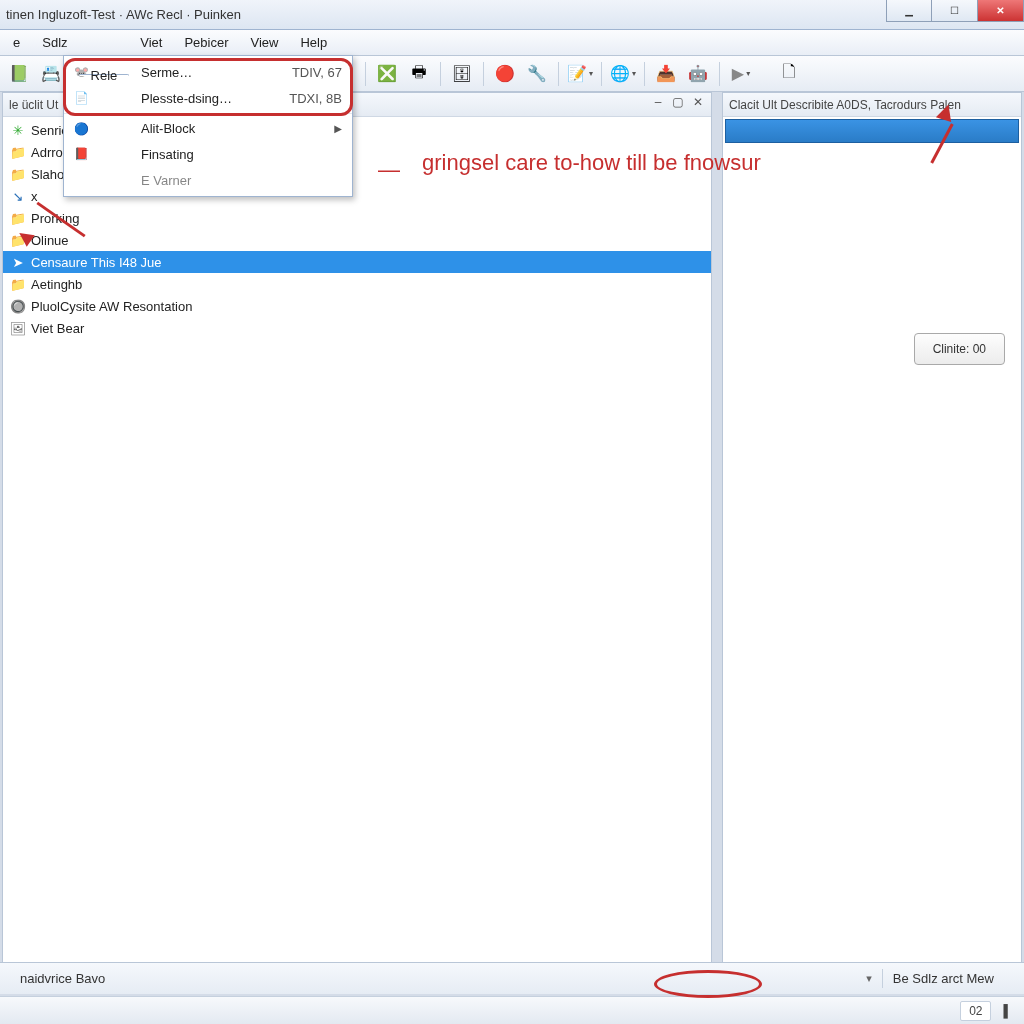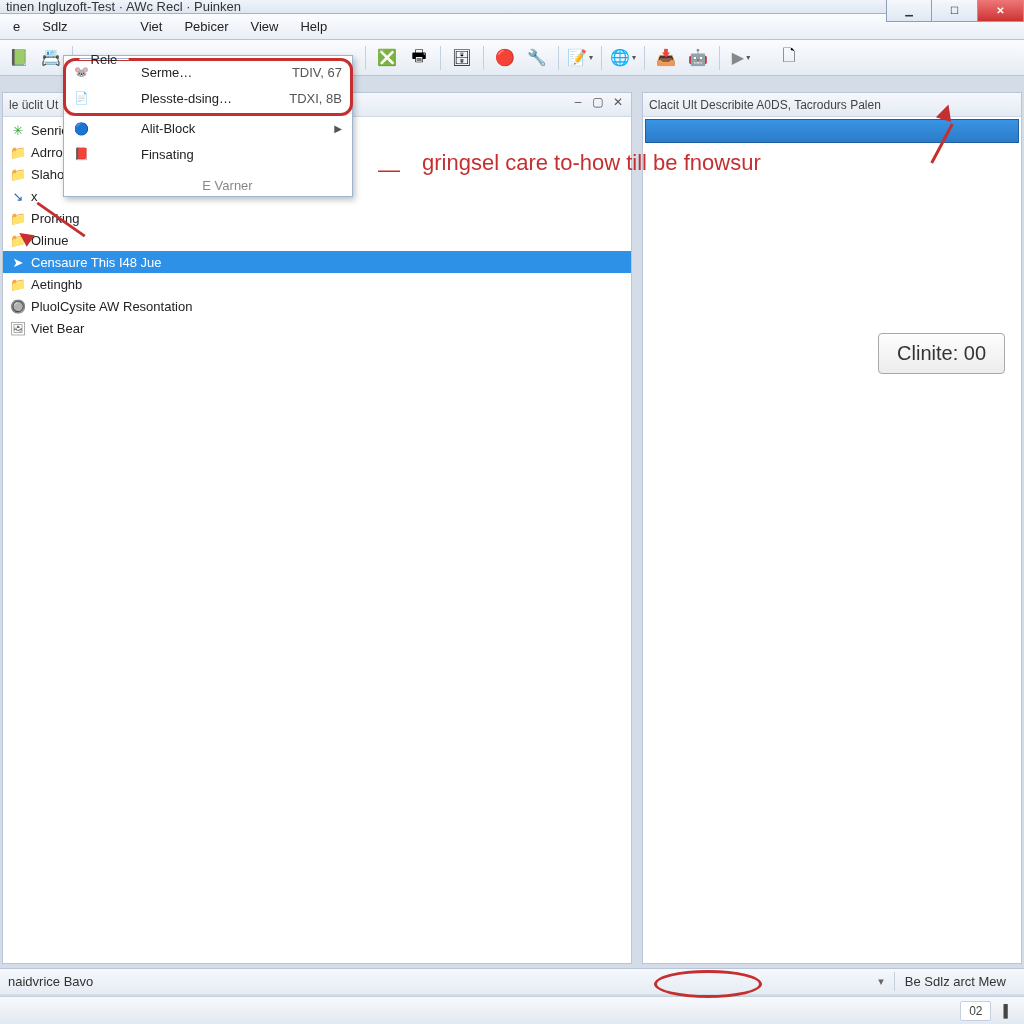--- a/index.html
+++ b/index.html
@@ -7,21 +7,21 @@
   width: 1024px; height: 1024px;
   font-family: "Segoe UI", Tahoma, sans-serif;
   font-size: 13px;
   background: #d4dce8;
   overflow: hidden;
   position: relative;
 }
 
 
 .titlebar {
-  height: 14px;
+  height: 30px;
   background: linear-gradient(#f0f4fa, #dde6f2);
   border-bottom: 1px solid #9fb4d0;
   display: flex; align-items: center;
   padding: 0 6px;
   position: relative;
 }
 .titlebar .title { color: #333; font-size: 13px; }
 .win-controls {
   position: absolute; right: 0; top: 0; display: flex;
 }
@@ -116,21 +116,21 @@
 .workarea {
   position:absolute; top:92px; left:0; right:0; bottom:58px;
   display:flex;
 }
 .pane {
   background:#fff;
   border:1px solid #b9c6d7;
   position:relative;
   display:flex; flex-direction:column;
 }
-.pane.left { width:630px; margin:0 2px 2px 2px; }
+.pane.left { width:710px; margin:0 2px 2px 2px; }
 .pane.right { flex:1; margin:0 2px 2px 8px; }
 
 .pane-header {
   height:24px;
   background:linear-gradient(#f5f8fc,#e5ebf3);
   border-bottom:1px solid #cfd8e4;
   display:flex; align-items:center;
   padding:0 6px;
   font-size:12px; color:#444;
   position:relative;
@@ -153,31 +153,31 @@
 .tree-icon { width:18px; text-align:center; margin-right:4px; font-size:13px;}
 
 
 .counter-btn {
   position:absolute;
   right:16px; top:240px;
   padding:8px 18px;
   background:linear-gradient(#fdfdfd,#ececec);
   border:1px solid #a9a9a9;
   border-radius:4px;
-  font-size:20px; color:#333;
+  font-size:12px; color:#333;
 }
 
 
 .statusbar {
   position:absolute; left:0; right:0; bottom:30px;
-  height:26px;
+  height:32px;
   background:linear-gradient(#f5f8fc,#e6ecf4);
   border-top:1px solid #b9c6d7;
   display:flex; align-items:center;
-  padding:0 8px;
+  padding:0 20px;
   font-size:13px; color:#333;
 }
 .status-spacer{flex:1;}
 .status-min { color:#666; margin-right:10px; font-size:11px;}
 .status-right-box {
   padding:2px 10px;
   border-left:1px solid #c5d0de;
   text-align:right;
 }
 
@@ -327,21 +327,21 @@
   </div>
   <div class="dd-item sep-before">
     <span class="dd-icon" style="color:#1e73c9;">🔵</span>
     <span class="dd-label">Alit-Block</span>
     <span class="dd-arrow">▶</span>
   </div>
   <div class="dd-item">
     <span class="dd-icon" style="color:#b33;">📕</span>
     <span class="dd-label">Finsating</span>
   </div>
-  <div class="dd-item" style="opacity:.55;flex-direction:column;">
+  <div class="dd-item" style="opacity:.55;">
     <span class="dd-icon"></span>
     <span class="dd-label">E Varner</span>
   </div>
 </div>
 <div class="red-box menu"></div>
 
 <div class="workarea">
   <div class="pane left">
     <div class="pane-header">
       <span>le üclit Ut</span>

